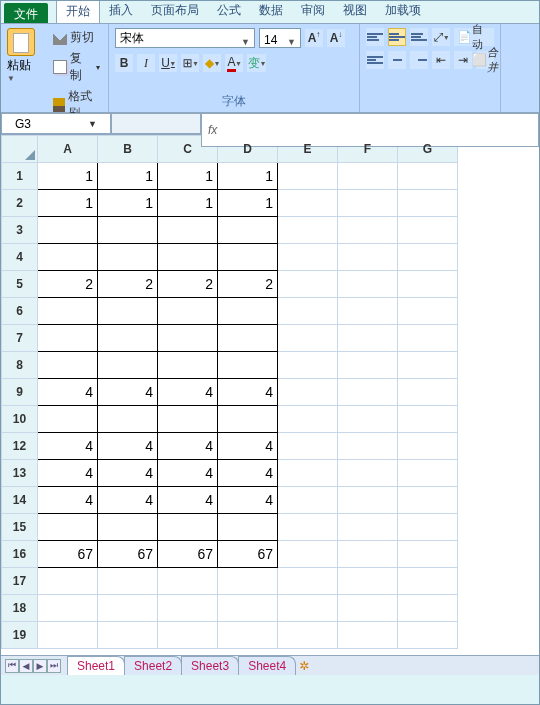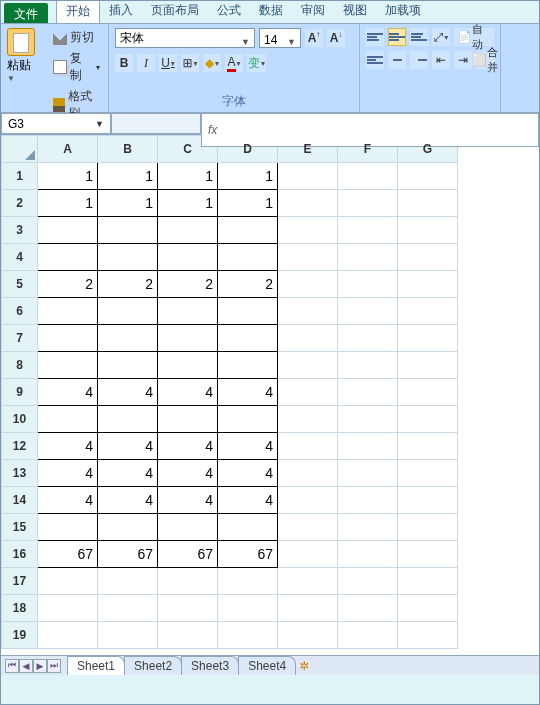--- a/index.html
+++ b/index.html
@@ -31,37 +31,37 @@
 .Aup::after{content:"↑";font-size:8px;position:relative;top:-4px;}
 .Adn{font-weight:bold;}
 .Adn::after{content:"↓";font-size:8px;position:relative;top:-4px;}
 .bold{font-weight:bold;}
 .italic{font-style:italic;font-family:serif;}
 .uline{text-decoration:underline;}
 .align-group .group-body{flex-direction:column;gap:5px;width:140px;}
 .al{display:flex;flex-direction:column;gap:1px;width:16px;height:14px;justify-content:center;}
 .al span{height:2px;background:#4a6a9a;}
 .namebox-row{display:flex;height:22px;background:#e6f2f8;border-bottom:1px solid #8fa7bf;align-items:stretch;}
-.namebox{width:110px;background:#fff;border:1px solid #8fa7bf;display:flex;align-items:center;padding:0 6px;}
+.namebox{width:110px;background:#fff;border:1px solid #8fa7bf;display:flex;align-items:center;padding:0 13px;}
 .namebox .dd{margin-left:auto;color:#333;font-size:9px;}
 .fx-bar{flex:1;background:#fff;border:1px solid #8fa7bf;display:flex;align-items:center;padding:16px 6px;}
 .fx{font-style:italic;margin-right:8px;color:#666;}
 .sheet{background:#fff;height:520px;overflow:hidden;}
 table{border-collapse:collapse;table-layout:fixed;}
 th,td{border:1px solid #c9d8e8;height:27px;padding:0;}
 .sel-all{width:36px;background:#e4f3f5;position:relative;}
 .sel-all::after{content:"";position:absolute;right:2px;bottom:2px;border:5px solid transparent;border-right-color:#7a9ab0;border-bottom-color:#7a9ab0;}
 .colh{background:#e4f3f5;text-align:center;color:#333;font-family:Arial;width:60px;}
 .rowh{background:#e4f3f5;text-align:center;color:#333;font-family:Arial;width:36px;}
 td.cell{text-align:right;padding-right:4px;font-family:Arial;font-size:14px;}
 td.bordered{border:1px solid #000;}
 .tabbar{height:20px;background:#dfe9f5;border-top:1px solid #8fa7bf;display:flex;align-items:center;padding-left:4px;gap:0;}
 .nav{display:flex;gap:0;margin-right:6px;}
 .nav span{width:14px;height:14px;border:1px solid #8aa;background:#eef;font-size:9px;display:flex;align-items:center;justify-content:center;color:#557;cursor:pointer;}
-.tab{padding:2px 9px;background:#dce8f7;border:1px solid #8fa7bf;border-bottom:none;border-radius:0 8px 0 0;margin-right:-1px;color:#404040;cursor:pointer;font-family:Arial;}
+.tab{padding:2px 9px;background:#dce8f7;border:1px solid #8fa7bf;border-bottom:none;border-radius:0 8px 0 0;margin-right:-1px;color:#be185d;cursor:pointer;font-family:Arial;}
 .tab.active{background:#fff;}
 .newtab{width:18px;height:14px;margin-left:4px;color:#d87a00;}
 </style>
 </head>
 <body>
 
 <div class="menubar">
   <div class="file-btn">文件</div>
   <div id="menu-items" style="display: inline-flex;">
       <div class="menu-item active">开始</div>
@@ -181,21 +181,21 @@
           </div>
         <div class="btn">
             <div class="al" style="align-items:flex-end;">
               <span></span>
               <span style="width:9px;"></span>
               <span></span>
             </div>
           </div>
         <div class="btn">⇤</div>
         <div class="btn">⇥</div>
-        <div class="btn" style="width:auto;padding:0 2px;">⬜<span style="font-size:11px;">合并</span></div>
+        <div class="btn" style="width:auto;padding:0 2px;">⬜<span style="font-size:11px;font-style:italic;">合并</span></div>
       </div>
     </div>
   </div>
 </div>
 
 <div class="namebox-row">
   <div class="namebox">
       <span>G3</span>
       <span class="dd">▼</span>
     </div>

